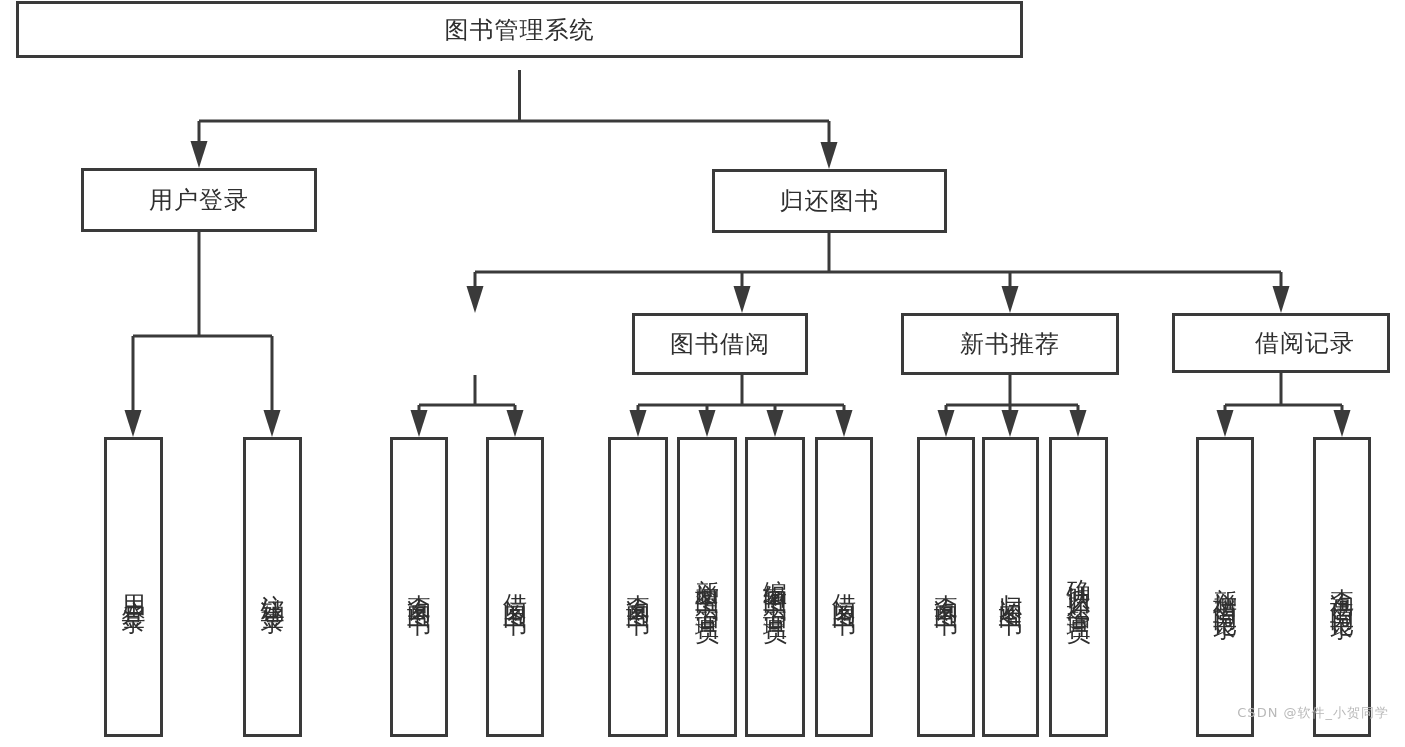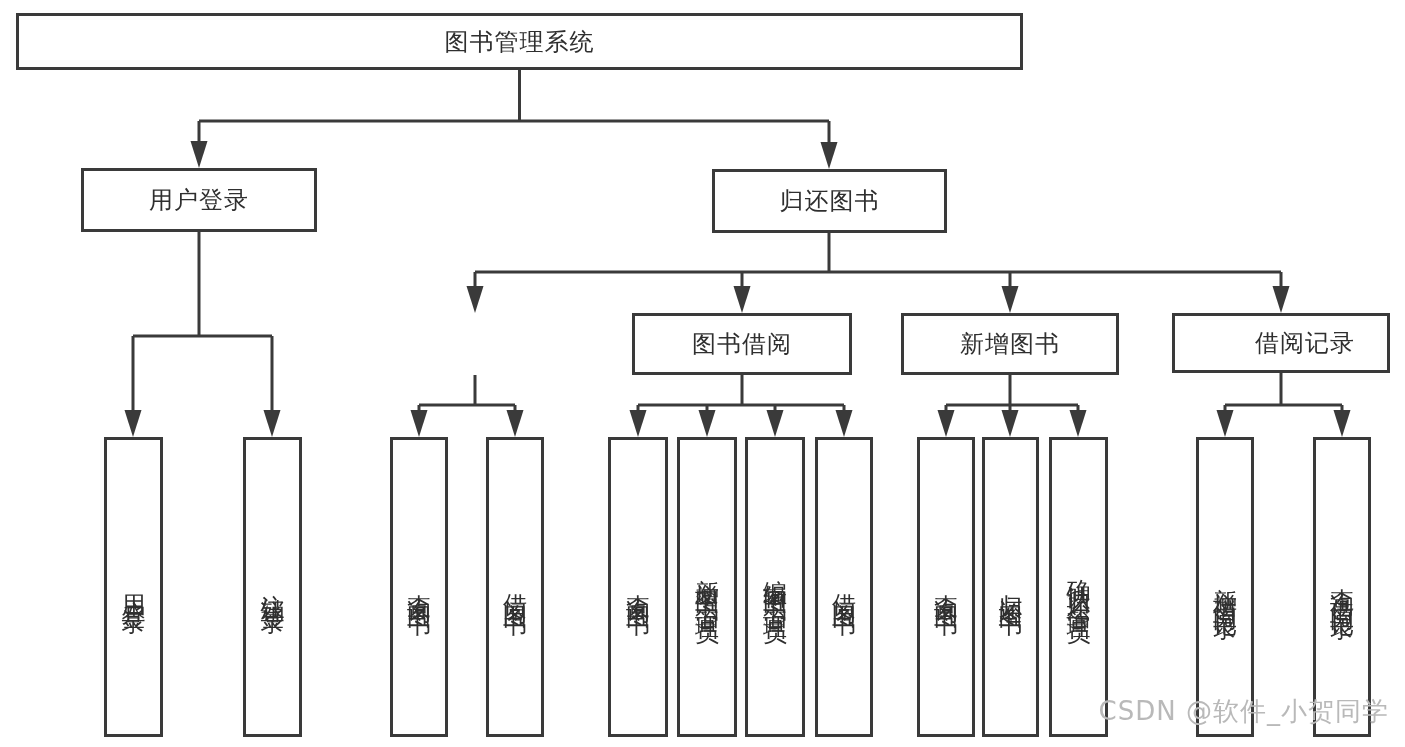--- a/index.html
+++ b/index.html
@@ -32,23 +32,23 @@
   .v-node{
     top:437px;height:300px;
     writing-mode:vertical-rl;
     text-orientation:mixed;
     letter-spacing:6px;
     line-height:1;
     white-space:normal;
   }
   .watermark{
     position:absolute;
-    right:16px;bottom:18px;
+    right:16px;bottom:25px;
     color:var(--wm);
-    font-size:26px;
+    font-size:13px;
     letter-spacing:1px;
     z-index:2;
     white-space:nowrap;
     margin-left:29px;
   }
 </style>
 </head>
 <body>
 
 <div id="canvas">
@@ -96,27 +96,27 @@
       <polygon points="775,437 766.5,410 783.5,410"></polygon>
       <polygon points="844,437 835.5,410 852.5,410"></polygon>
       <polygon points="946,437 937.5,410 954.5,410"></polygon>
       <polygon points="1010,437 1001.5,410 1018.5,410"></polygon>
       <polygon points="1078,437 1069.5,410 1086.5,410"></polygon>
       <polygon points="1225,437 1216.5,410 1233.5,410"></polygon>
       <polygon points="1342,437 1333.5,410 1350.5,410"></polygon>
     </g>
   </svg>
 
-  <div class="node" style="left:16px;top:13px;width:1007px;height:57px;">图书管理系统</div>
+  <div class="node" style="left:16px;top:1px;width:1007px;height:57px;">图书管理系统</div>
 
   <div class="node" style="left:81px;top:168px;width:236px;height:64px;">用户登录</div>
   <div class="node" style="left:712px;top:169px;width:235px;height:64px;">归还图书</div>
 
-  <div class="node" style="left:632px;top:313px;width:220px;height:62px;">图书借阅</div>
-  <div class="node" style="left:901px;top:313px;width:218px;height:62px;">新增图书</div>
+  <div class="node" style="left:632px;top:313px;width:176px;height:62px;">图书借阅</div>
+  <div class="node" style="left:901px;top:313px;width:218px;height:62px;">新书推荐</div>
   <div class="node" style="left:1172px;top:313px;width:218px;height:60px;padding-left:48px;">借阅记录</div>
 
   <div class="node v-node" style="left:104px;width:59px;">用户登录</div>
   <div class="node v-node" style="left:243px;width:59px;">注销登录</div>
 
   <div class="node v-node" style="left:390px;width:58px;">查询图书</div>
   <div class="node v-node" style="left:486px;width:58px;">借阅图书</div>
 
   <div class="node v-node" style="left:608px;width:60px;">查询图书</div>
   <div class="node v-node" style="left:677px;width:60px;">新增图书（管理员）</div>

